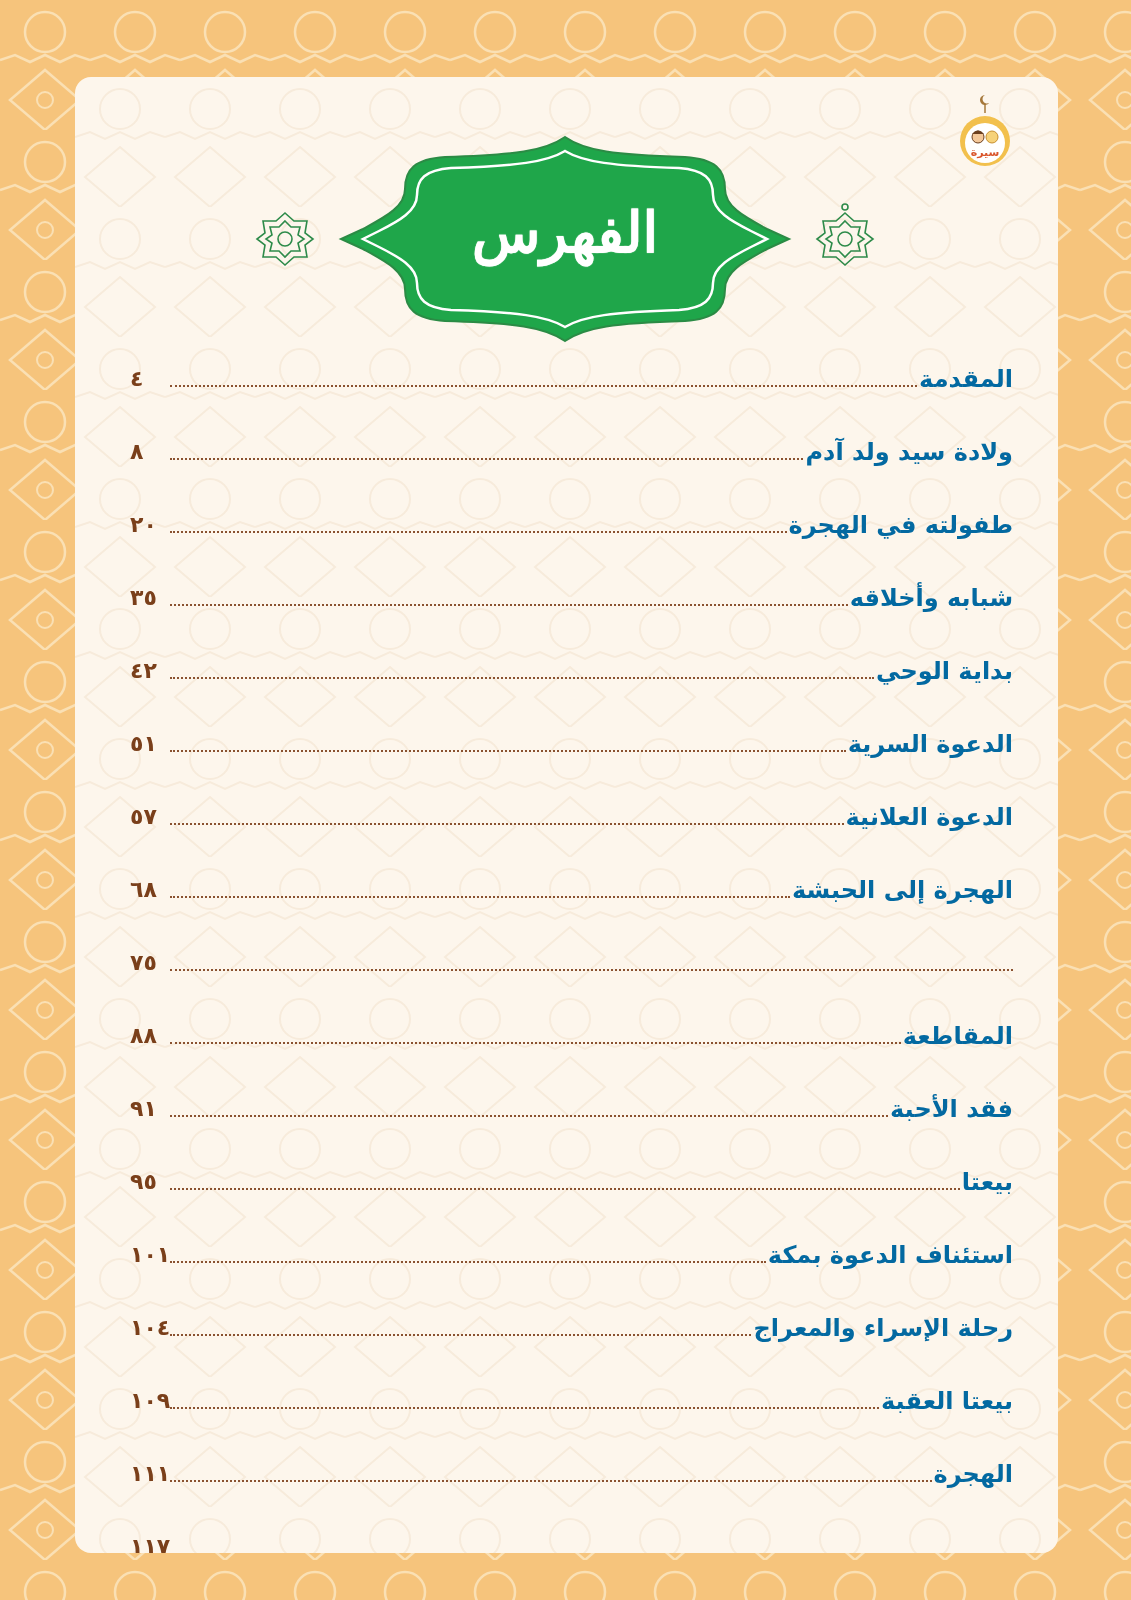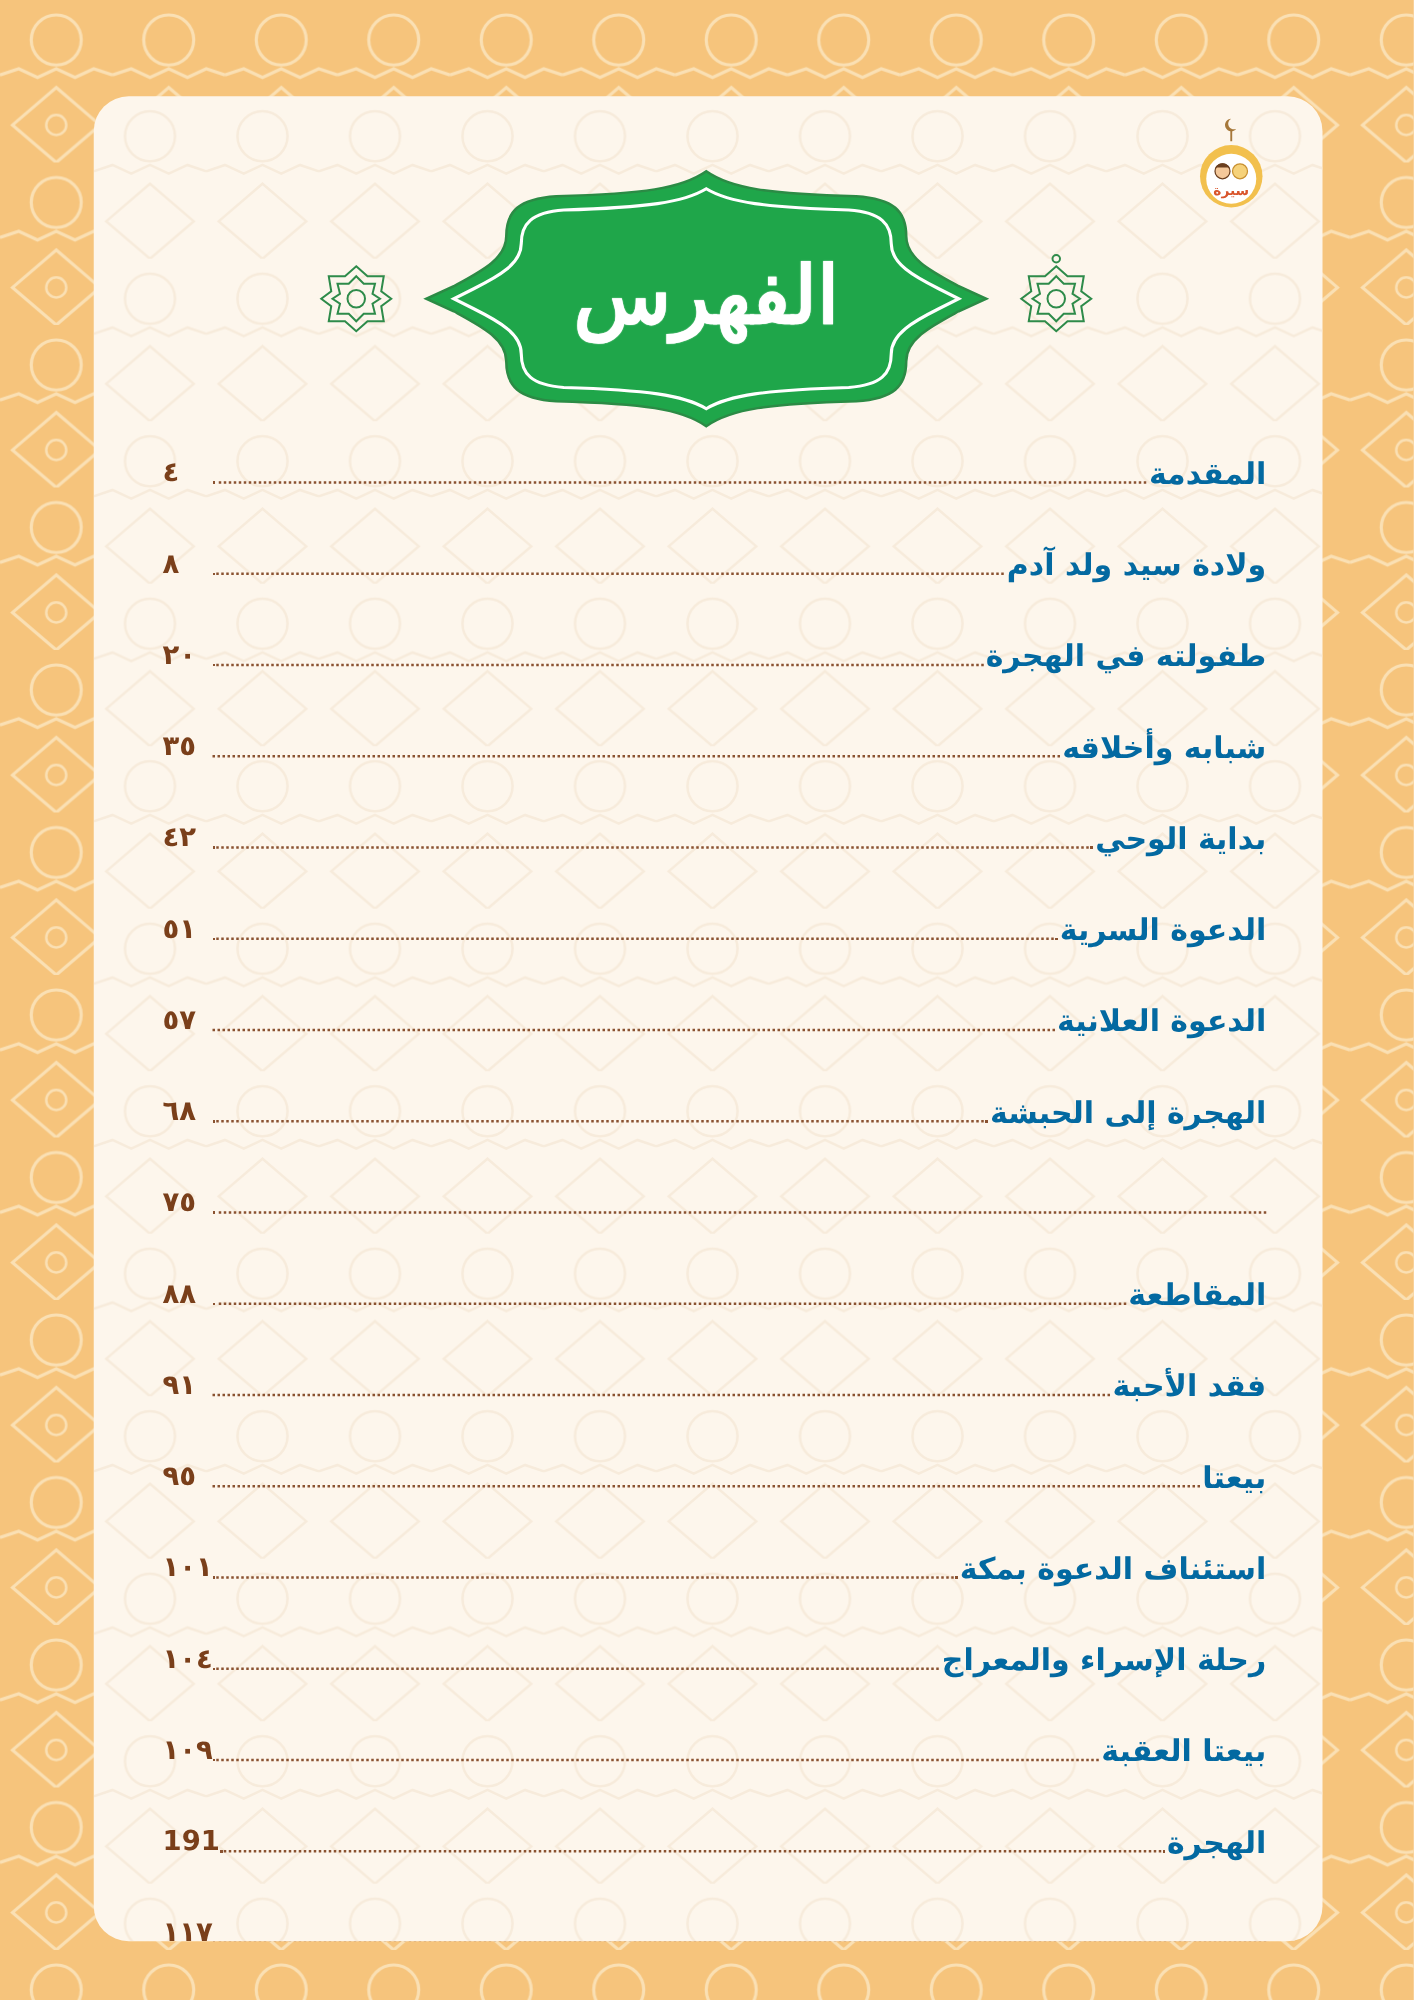--- a/index.html
+++ b/index.html
@@ -5,29 +5,29 @@
     html, body { margin: 0; padding: 0; }
     body {
       width: 1131px; height: 1600px; overflow: hidden;
       background-color: #f6c47c;
       font-family: "DejaVu Sans", sans-serif;
       position: relative;
     }
     .bg-pattern { position: absolute; inset: 0; width: 1131px; height: 1600px; }
     .panel {
       position: absolute; left: 75px; top: 77px; width: 983px; height: 1476px;
-      background: #fdf6ec; border-radius: 28px; overflow: hidden;
+      background: #fdf6ec; border-radius: 16px; overflow: hidden;
     }
     .panel-pattern { position: absolute; inset: 0; width: 100%; height: 100%; }
     .logo { position: absolute; right: 44px; top: 14px; width: 58px; height: 80px; }
     .banner { position: absolute; left: 170px; top: 52px; width: 640px; height: 220px; }
     .title-text {
       position: absolute; left: 0; right: 0; top: 70px;
       text-align: center; color: #ffffff;
-      font-family: "DejaVu Serif", serif; font-size: 64px; font-weight: bold;
+      font-family: "DejaVu Serif", serif; font-size: 56px; font-weight: bold;
       direction: rtl; letter-spacing: 4px;
       text-shadow: 0 0 1px #fff;
     }
     .toc { position: absolute; left: 55px; right: 45px; top: 265px; }
     .toc-row {
       position: relative; height: 73px; display: flex; align-items: center;
       direction: rtl;
     }
     .toc-title {
       color: #0369a1; font-size: 24px; font-weight: bold; white-space: nowrap;
@@ -175,20 +175,20 @@
         <span class="toc-page">١٠٤</span>
       </div>
     <div class="toc-row">
         <span class="toc-title">بيعتا العقبة</span>
         <span class="toc-dots"></span>
         <span class="toc-page">١٠٩</span>
       </div>
     <div class="toc-row">
         <span class="toc-title">الهجرة</span>
         <span class="toc-dots"></span>
-        <span class="toc-page">191</span>
+        <span class="toc-page">١١١</span>
       </div>
     <div class="toc-row">
         <span class="toc-dots"></span>
         <span class="toc-page">١١٧</span>
       </div>
   </div>
 </div>
 
 </body></html>

